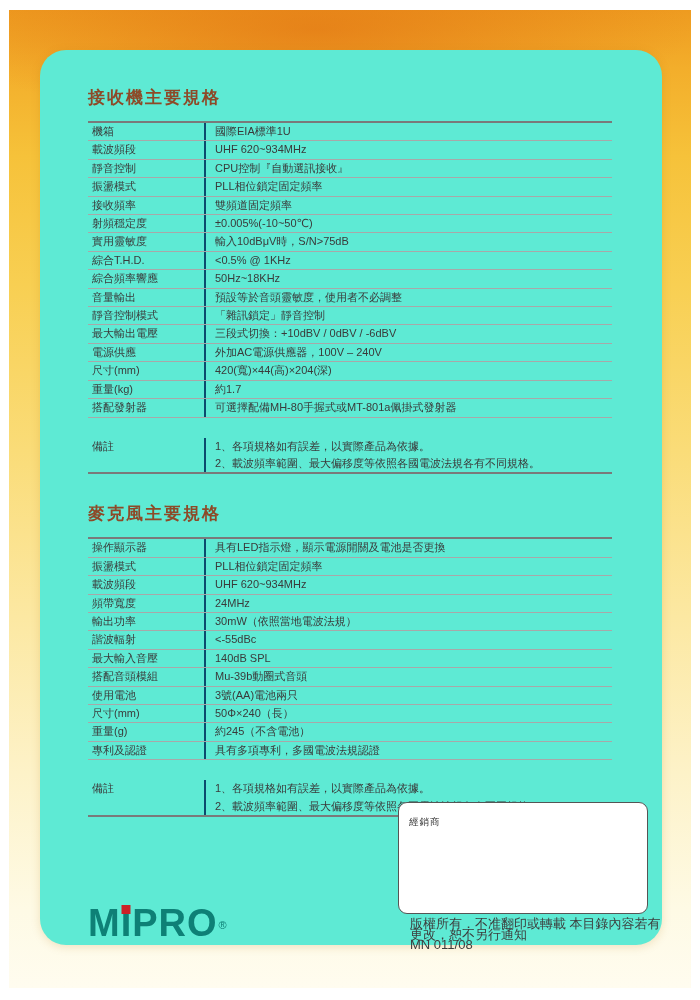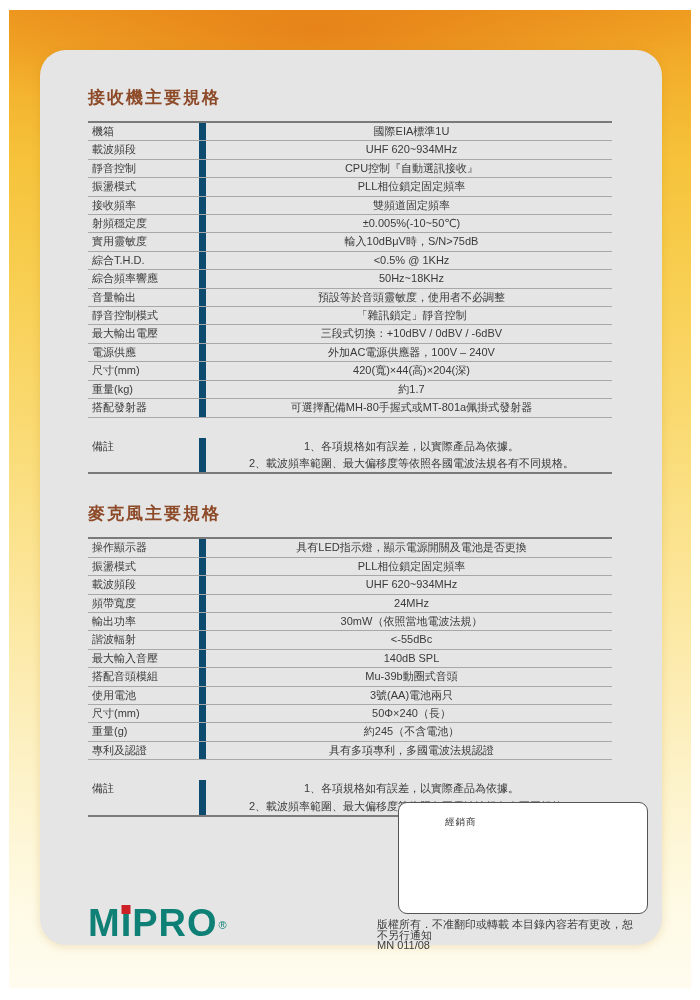--- a/index.html
+++ b/index.html
@@ -14,51 +14,51 @@
   .bg {
     position:absolute; top:10px; left:9px; right:9px; bottom:12px;
     background:
       radial-gradient(55% 10% at 45% 2%, rgba(223,106,16,0.55), rgba(223,106,16,0) 100%),
       linear-gradient(180deg,
         #ee9b20 0%, #f3ae2b 6%, #f6c23a 15%, #f8cf52 28%,
         #fadc78 45%, #fce8a2 62%, #fdf2c8 78%, #fefae5 92%, #fffcef 100%);
   }
   .card {
     position:absolute; left:40px; top:50px; width:622px; height:895px;
-    background:#e5e5e5; border-radius:26px;
+    background:#5eead4; border-radius:26px;
     box-shadow:0 2px 10px rgba(170,110,0,0.18);
     padding:36px 50px 0 48px;
   }
   .section-title {
     font-size:17px; font-weight:bold; color:#8d4a28;
     letter-spacing:2px; margin-bottom:11px; line-height:24px;
   }
   .section + .section { margin-top:28px; }
   .spec-table {
     width:100%;
     border-top:2px solid #7a7a7a;
     border-bottom:2px solid #7a7a7a;
   }
   .spec-row { display:flex; border-bottom:1px solid #a8a8a8; }
   .spec-row:last-child { border-bottom:none;margin-top:20px; }
   .spec-label {
     width:118px; flex:0 0 118px;
-    border-right:7px solid #0c4a6e;
+    border-right:2px solid #0c4a6e;
     padding:0 4px; font-size:11px; color:#3a3a3a; line-height:17.4px;
   }
-  .spec-value { flex:1; padding:0 4px 0 9px; font-size:11px; color:#3a3a3a; line-height:17.4px;text-align:center; }
+  .spec-value { flex:1; padding:0 4px 0 9px; font-size:11px; color:#3a3a3a; line-height:17.4px; }
   .dealer-box {
     position:absolute; left:358px; top:752px; width:250px; height:112px;
     border:1px solid #555; border-radius:9px; background:#fff;
     padding:8px 10px;
   }
-  .dealer-label { font-size:9.5px; color:#333; letter-spacing:1px;margin-left:36px; }
+  .dealer-label { font-size:9.5px; color:#333; letter-spacing:1px; }
   .copyright {
-    position:absolute; left:337px; top:869px; width:260px;
-    font-size:11px; color:#3d3d3d; line-height:10.5px;
+    position:absolute; left:370px; top:869px; width:260px;
+    font-size:13px; color:#3d3d3d; line-height:10.5px;
   }
   .logo {
     position:absolute; left:48px; top:851px;
     font-size:38px; font-weight:bold; color:#0e8076;
     letter-spacing:1px; line-height:44px;
   }
   .logo-i { position:relative; display:inline-block; }
   .logo-i::before {
     content:""; position:absolute; top:4px; left:50%;
     transform:translateX(-50%);

